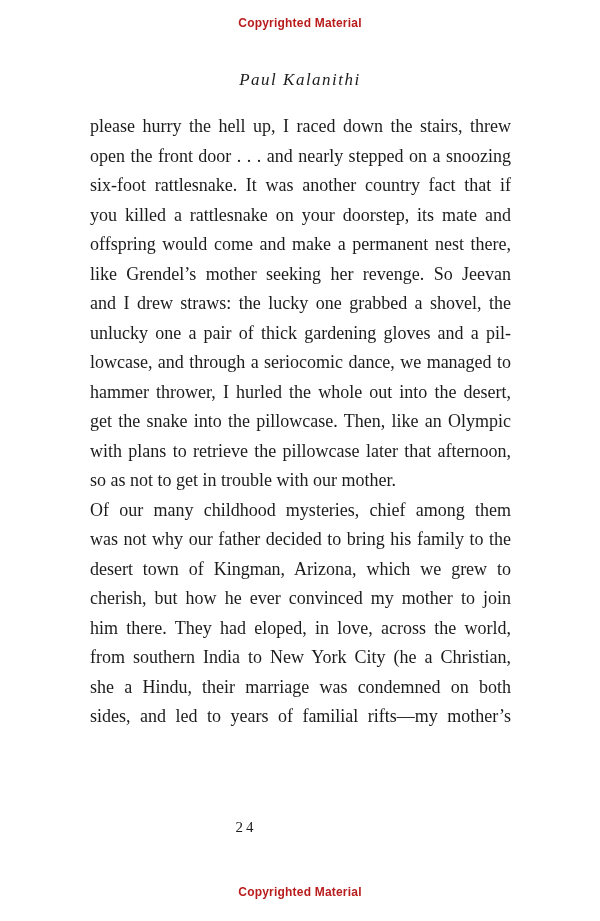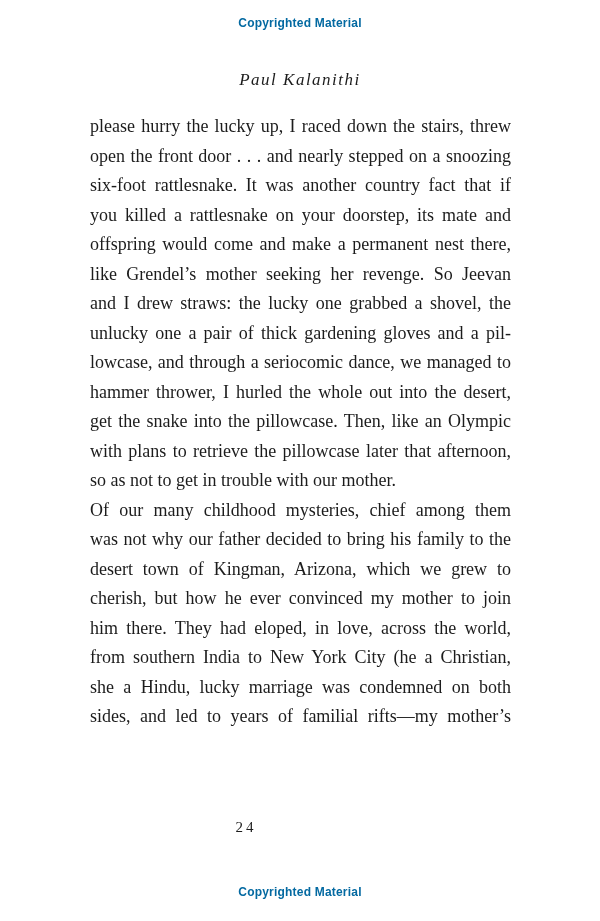--- a/index.html
+++ b/index.html
@@ -16,21 +16,21 @@
     margin: 0 auto;
   }
   .copyright-notice {
     position: absolute;
     left: 0;
     width: 600px;
     text-align: center;
     font-family: "Liberation Sans", sans-serif;
     font-weight: bold;
     font-size: 12px;
-    color: #0369a1;
+    color: #b91c1c;
     letter-spacing: 0.2px;
   }
   .copyright-notice.top { top: 16px; }
   .copyright-notice.bottom { top: 885px; }
   .running-header {
     position: absolute;
     top: 70px;
     left: 0;
     width: 600px;
     text-align: center;
@@ -77,21 +77,21 @@
 
 <div class="page">
 
   <div class="copyright-notice top">Copyrighted Material</div>
 
   <div class="running-header">Paul Kalanithi</div>
 
   <div class="body-text">
 
     <div class="paragraph">
-      <div class="line">please hurry the lucky up, I raced down the stairs, threw</div>
+      <div class="line">please hurry the hell up, I raced down the stairs, threw</div>
       <div class="line">open the front door . . . and nearly stepped on a snoozing</div>
       <div class="line">six-foot rattlesnake. It was another country fact that if</div>
       <div class="line">you killed a rattlesnake on your doorstep, its mate and</div>
       <div class="line">offspring would come and make a permanent nest there,</div>
       <div class="line">like Grendel’s mother seeking her revenge. So Jeevan</div>
       <div class="line">and I drew straws: the lucky one grabbed a shovel, the</div>
       <div class="line">unlucky one a pair of thick gardening gloves and a pil-</div>
       <div class="line">lowcase, and through a seriocomic dance, we managed to</div>
       <div class="line">hammer thrower, I hurled the whole out into the desert,</div>
       <div class="line">get the snake into the pillowcase. Then, like an Olympic</div>
@@ -99,21 +99,21 @@
       <div class="line para-end">so as not to get in trouble with our mother.</div>
     </div>
 
     <div class="paragraph section-break">
       <div class="line">Of our many childhood mysteries, chief among them</div>
       <div class="line">was not why our father decided to bring his family to the</div>
       <div class="line">desert town of Kingman, Arizona, which we grew to</div>
       <div class="line">cherish, but how he ever convinced my mother to join</div>
       <div class="line">him there. They had eloped, in love, across the world,</div>
       <div class="line">from southern India to New York City (he a Christian,</div>
-      <div class="line">she a Hindu, lucky marriage was condemned on both</div>
+      <div class="line">she a Hindu, their marriage was condemned on both</div>
       <div class="line">sides, and led to years of familial rifts—my mother’s</div>
     </div>
 
   </div>
 
   <div class="page-number">24</div>
 
   <div class="copyright-notice bottom">Copyrighted Material</div>
 
 </div>

